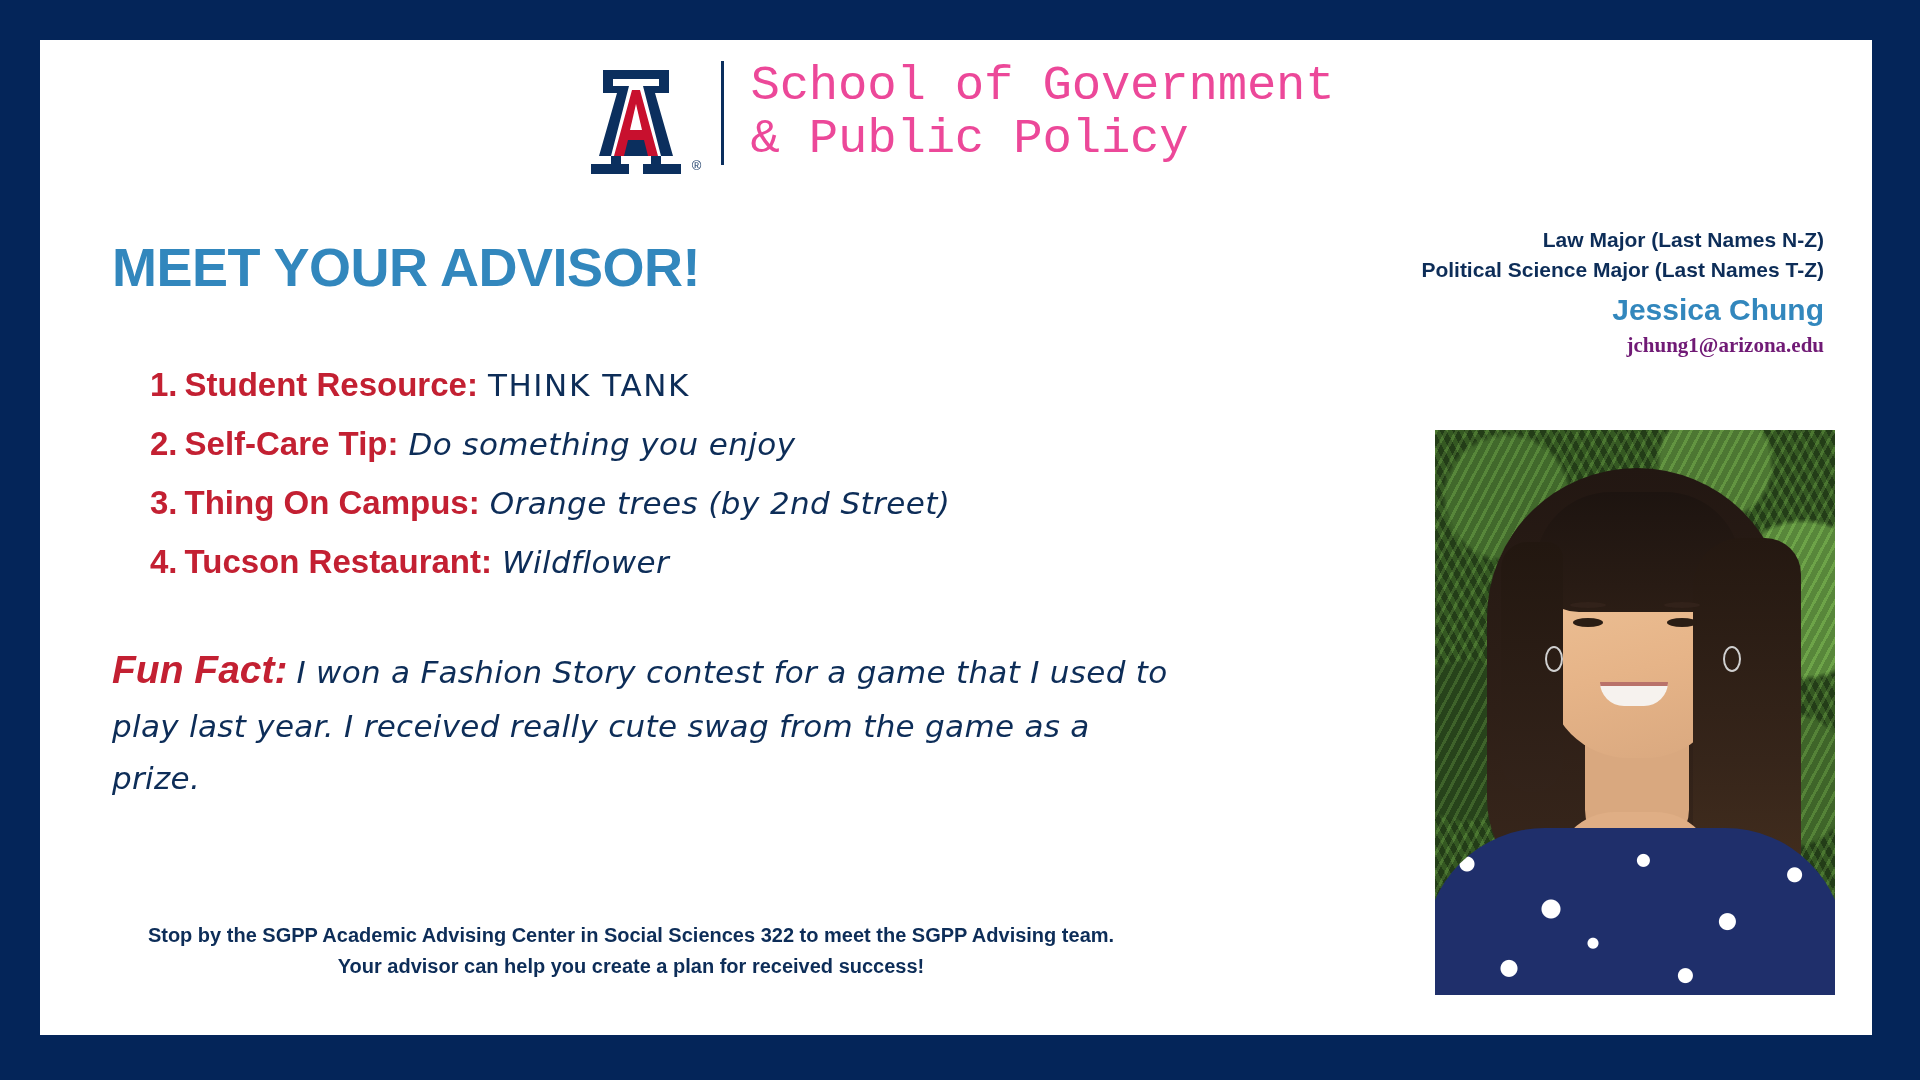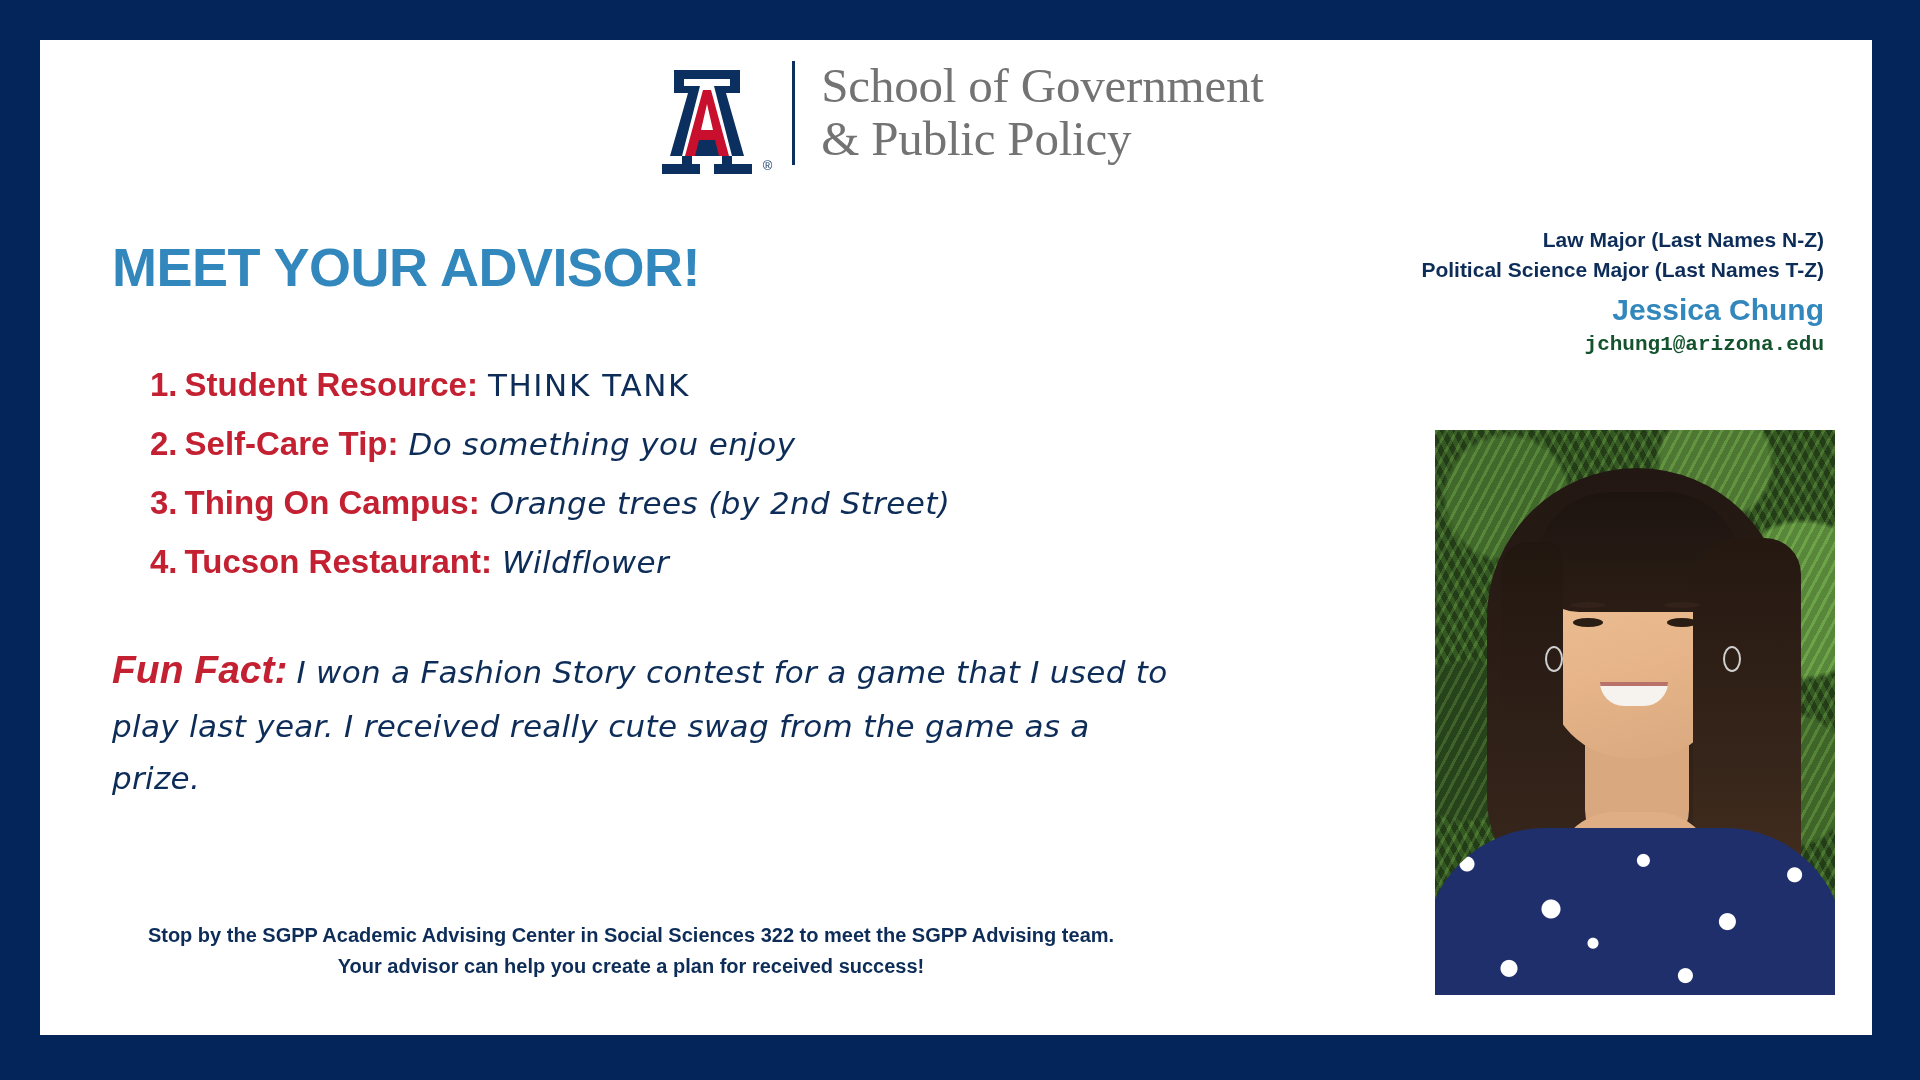--- a/index.html
+++ b/index.html
@@ -65,22 +65,22 @@
     line-height: 1;
   }
   .logo-rule {
     width: 3px;
     height: 104px;
     background: #0b2f5e;
     margin: 0 26px 0 26px;
     flex: none;
   }
   .logo-words {
-    color: #737373;
-    font-family: Liberation Serif, serif;
+    color: #ec4899;
+    font-family: Liberation Mono, monospace;
     font-size: 49px;
     line-height: 1.08;
     letter-spacing: -0.2px;
     white-space: nowrap;
   }
 
   
   .headline {
     position: absolute;
     left: 72px;
@@ -195,22 +195,22 @@
   }
   .contact-name {
     color: #3287bd;
     font-family: "Liberation Sans", sans-serif;
     font-weight: bold;
     font-size: 30px;
     line-height: 1.33;
     margin-top: 4px;
   }
   .contact-email {
-    color: #14532d;
-    font-family: Liberation Mono, monospace;
+    color: #701a75;
+    font-family: Liberation Serif, serif;
     font-weight: bold;
     font-size: 21px;
     line-height: 1.45;
   }
 
   
   .photo {
     position: absolute;
     left: 1395px;
     top: 390px;

